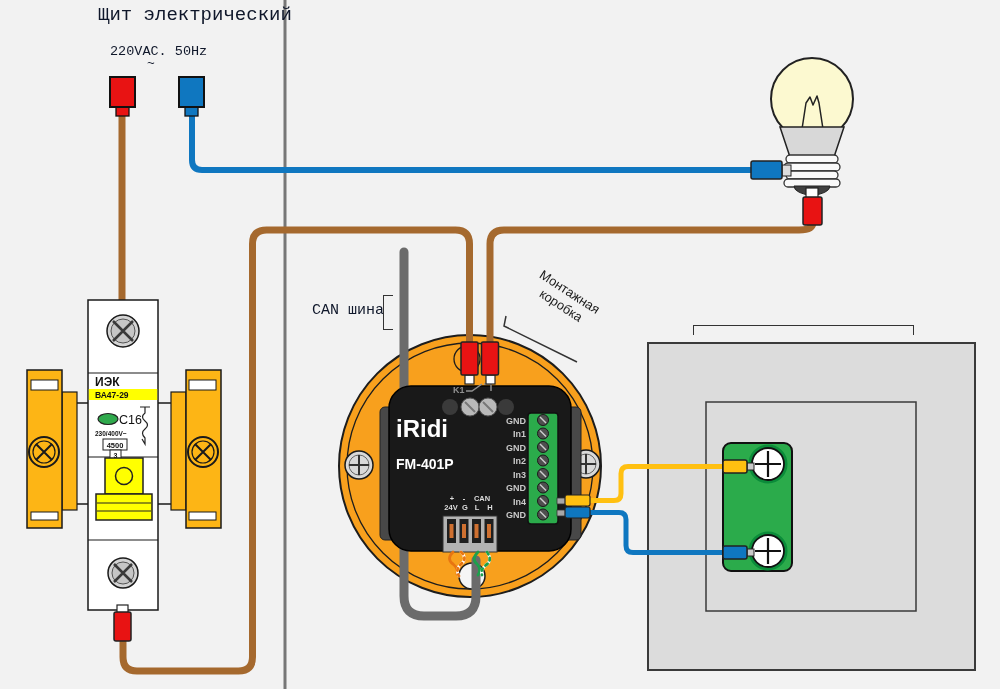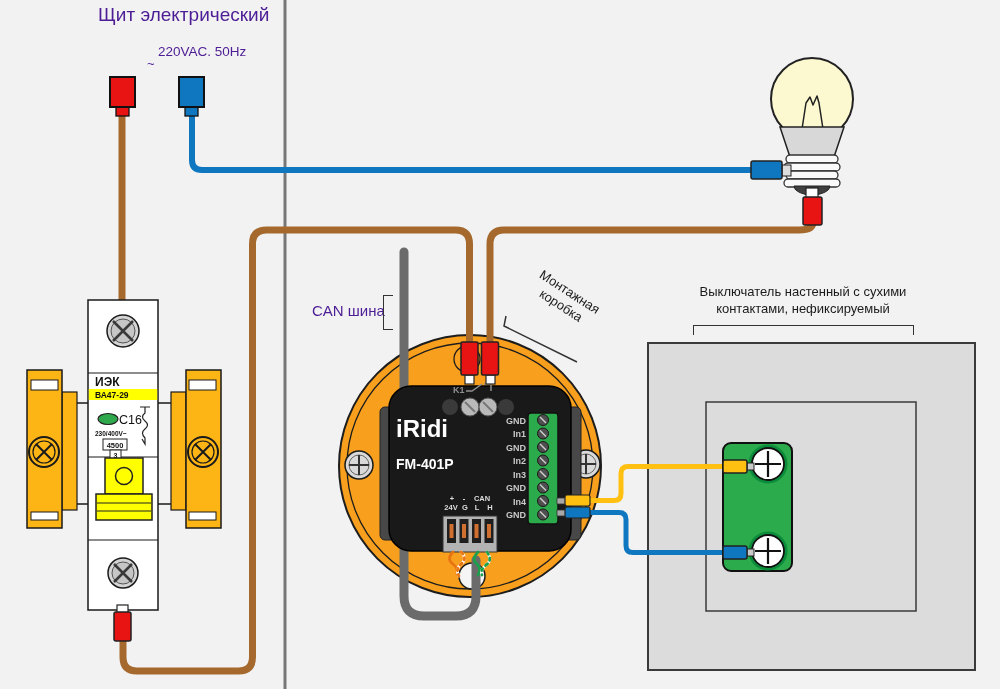--- a/index.html
+++ b/index.html
@@ -1,22 +1,22 @@
 <!DOCTYPE html>
 <html><head>
 <meta charset="utf-8">
 <style>
   html,body{margin:0;padding:0;background:#f2f2f2;}
   .stage{position:relative;width:1000px;height:689px;overflow:hidden;
          font-family:"Liberation Sans",sans-serif;background:#f2f2f2;}
   .stage svg{position:absolute;left:0;top:0;}
   svg text{font-family:"Liberation Sans",sans-serif;}
-  .lbl{position:absolute;color:#4c1d95;white-space:nowrap;}
+  .lbl{position:absolute;color:#0f172a;white-space:nowrap;font-family:Liberation Mono, monospace;}
   .title{left:98px;top:4px;font-size:19px;}
-  .supply{left:110px;top:44px;font-size:13.5px;margin-left:48px;}
+  .supply{left:110px;top:44px;font-size:13.5px;}
   .tilde{left:147px;top:56px;font-size:13px;}
   .canlbl{left:312px;top:302px;font-size:15px;}
   .can-bracket{position:absolute;left:383px;top:295px;width:9px;height:33px;
     border-left:1.5px solid #333;border-top:1.5px solid #333;border-bottom:1.5px solid #333;}
   .mountlbl{position:absolute;left:506px;top:283px;width:118px;text-align:center;
     font-size:13px;line-height:1.25;color:#1a1a1a;transform:rotate(33deg);white-space:nowrap;}
   .switchlbl{position:absolute;left:661px;top:284px;width:284px;text-align:center;
     font-size:13px;line-height:1.3;color:#1a1a1a;}
   .switch-bracket{position:absolute;left:693px;top:325px;width:219px;height:9px;
     border-top:1.5px solid #333;border-left:1.5px solid #333;border-right:1.5px solid #333;}
@@ -271,18 +271,14 @@
 
 <div class="lbl title">Щит электрический</div>
 <div class="lbl supply">220VAC. 50Hz</div>
 <div class="lbl tilde">~</div>
 <div class="lbl canlbl">CAN шина</div>
 <div class="can-bracket"></div>
 <div class="mountlbl">
   <div>Монтажная</div>
   <div>коробка</div>
 </div>
-<div class="switchlbl">
-  <div>Выключатель настенный с сухими</div>
-  <div>контактами, нефиксируемый</div>
-</div>
 <div class="switch-bracket"></div>
 </div>
 
 </body></html>

